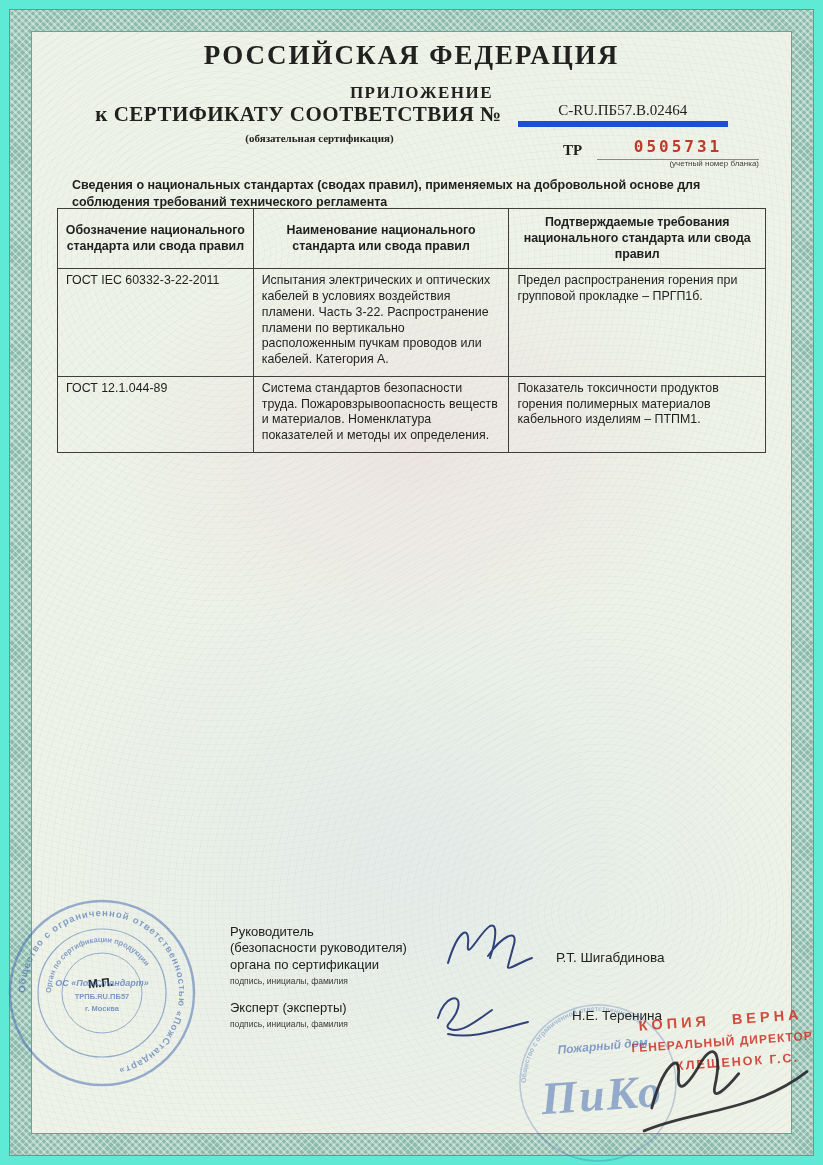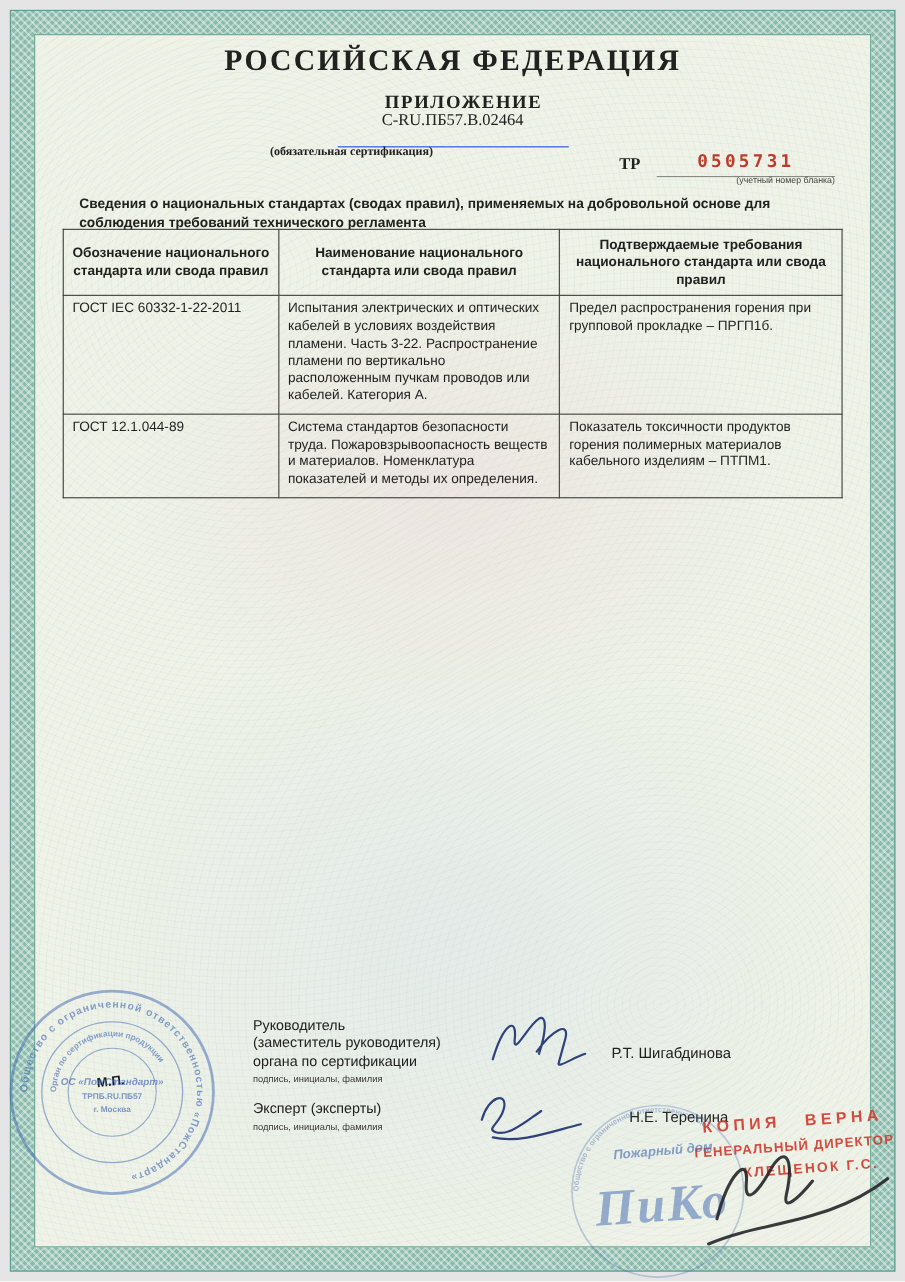--- a/index.html
+++ b/index.html
@@ -1,16 +1,16 @@
 <!DOCTYPE html>
 <html><head>
 <meta charset="utf-8">
 <style>
   html,body{margin:0;padding:0;background:#ffffff;font-family:"Liberation Sans",sans-serif;}
-  .page{position:relative;width:823px;height:1165px;background:#e5e5e5;overflow:hidden;}
+  .page{position:relative;width:823px;height:1165px;background:#5eead4;overflow:hidden;}
 
   
   .frame{position:absolute;inset:9px;border:1px solid #5f9d8d;
     background:
       repeating-linear-gradient(45deg,rgba(255,255,255,.38) 0 2px,rgba(255,255,255,0) 2px 5px),
       repeating-linear-gradient(-45deg,rgba(255,255,255,.30) 0 2px,rgba(255,255,255,0) 2px 5px),
       #8cbbac;
     z-index:1;}
   .paper{position:absolute;inset:31px;border:1px solid #69a392;background-color:#eef2e7;
     background-image:
@@ -23,22 +23,22 @@
   .content{position:absolute;inset:0;z-index:3;color:#21211f;}
   .abs{position:absolute;}
 
   .country{top:40px;left:0;width:100%;text-align:center;font-family:"Liberation Serif",serif;
     font-size:27px;font-weight:bold;letter-spacing:2px;}
   .annex{top:83px;left:0;width:100%;text-align:center;font-family:"Liberation Serif",serif;
     font-size:17px;font-weight:bold;letter-spacing:1.5px;margin-left:10px;}
   .certline{top:102px;left:0;width:100%;display:flex;justify-content:center;align-items:flex-end;gap:16px;
     font-family:"Liberation Serif",serif;}
   .certline .clabel{font-size:21px;font-weight:bold;letter-spacing:.5px;}
-  .certline .cnum{font-size:15px;width:210px;text-align:center;border-bottom:1px solid #1d4ed8;
-    padding-bottom:14px;}
+  .certline .cnum{font-size:15px;width:210px;text-align:center;border-bottom:6px solid #1d4ed8;
+    padding-bottom:2px;}
   .certkind{top:132px;left:0;width:100%;text-align:center;transform:translateX(-92px);
     font-family:"Liberation Serif",serif;font-size:11px;font-weight:bold;}
   .trlabel{top:142px;left:563px;font-family:"Liberation Serif",serif;font-size:15px;font-weight:bold;}
   .blankwrap{top:137px;left:597px;width:162px;text-align:center;border-bottom:1px solid #8a8a80;padding-bottom:3px;}
   .blanknum{font-family:"DejaVu Sans Mono",monospace;font-size:16px;font-weight:bold;color:#c03a2b;letter-spacing:3px;}
   .blankcap{top:159px;left:597px;width:162px;text-align:right;font-size:8px;color:#45453f;}
 
   .intro{top:177px;left:72px;width:663px;text-align:left;font-size:12.5px;font-weight:bold;line-height:1.35;}
 
   .stdtable{position:absolute;top:208px;left:57px;width:709px;border-collapse:collapse;z-index:3;}
@@ -68,20 +68,21 @@
 <div class="page">
   <div class="frame"></div>
   <div class="paper"></div>
 
   <div class="content">
 
     <div class="abs country">РОССИЙСКАЯ ФЕДЕРАЦИЯ</div>
     <div class="abs annex">ПРИЛОЖЕНИЕ</div>
 
     <div class="abs certline">
+      <span class="clabel">к СЕРТИФИКАТУ СООТВЕТСТВИЯ №</span>
       <span class="cnum">С-RU.ПБ57.В.02464</span>
     </div>
     <div class="abs certkind">(обязательная сертификация)</div>
 
     <div class="abs trlabel">ТР</div>
     <div class="abs blankwrap">
       <span class="blanknum">0505731</span>
     </div>
     <div class="abs blankcap">(учетный номер бланка)</div>
 
@@ -95,35 +96,35 @@
       </colgroup>
       <thead>
         <tr>
           <th>Обозначение национального стандарта или свода правил</th>
           <th>Наименование национального стандарта или свода правил</th>
           <th>Подтверждаемые требования национального стандарта или свода правил</th>
         </tr>
       </thead>
       <tbody>
         <tr>
-          <td>ГОСТ IEC 60332-1-22-2011</td>
+          <td>ГОСТ IEC 60332-3-22-2011</td>
           <td>Испытания электрических и оптических кабелей в условиях воздействия пламени. Часть 3-22. Распространение пламени по вертикально расположенным пучкам проводов или кабелей. Категория А.</td>
           <td>Предел распространения горения при групповой прокладке – ПРГП1б.</td>
         </tr>
         <tr>
           <td>ГОСТ 12.1.044-89</td>
           <td>Система стандартов безопасности труда. Пожаровзрывоопасность веществ и материалов. Номенклатура показателей и методы их определения.</td>
           <td>Показатель токсичности продуктов горения полимерных материалов кабельного изделиям – ПТПМ1.</td>
         </tr>
       </tbody>
     </table>
 
     <div class="abs roleblock" style="top:924px;left:230px;">
       <div>Руководитель</div>
-      <div>(заместитель руководителя)</div>
+      <div>(безопасности руководителя)</div>
       <div>органа по сертификации</div>
       <div class="smallcap" style="margin-top:3px;">подпись, инициалы, фамилия</div>
     </div>
     <div class="abs signame" style="top:950px;left:556px;">Р.Т. Шигабдинова</div>
 
     <div class="abs roleblock" style="top:1000px;left:230px;">
       <div>Эксперт (эксперты)</div>
       <div class="smallcap" style="margin-top:3px;">подпись, инициалы, фамилия</div>
     </div>
     <div class="abs signame" style="top:1008px;left:572px;">Н.Е. Теренина</div>

